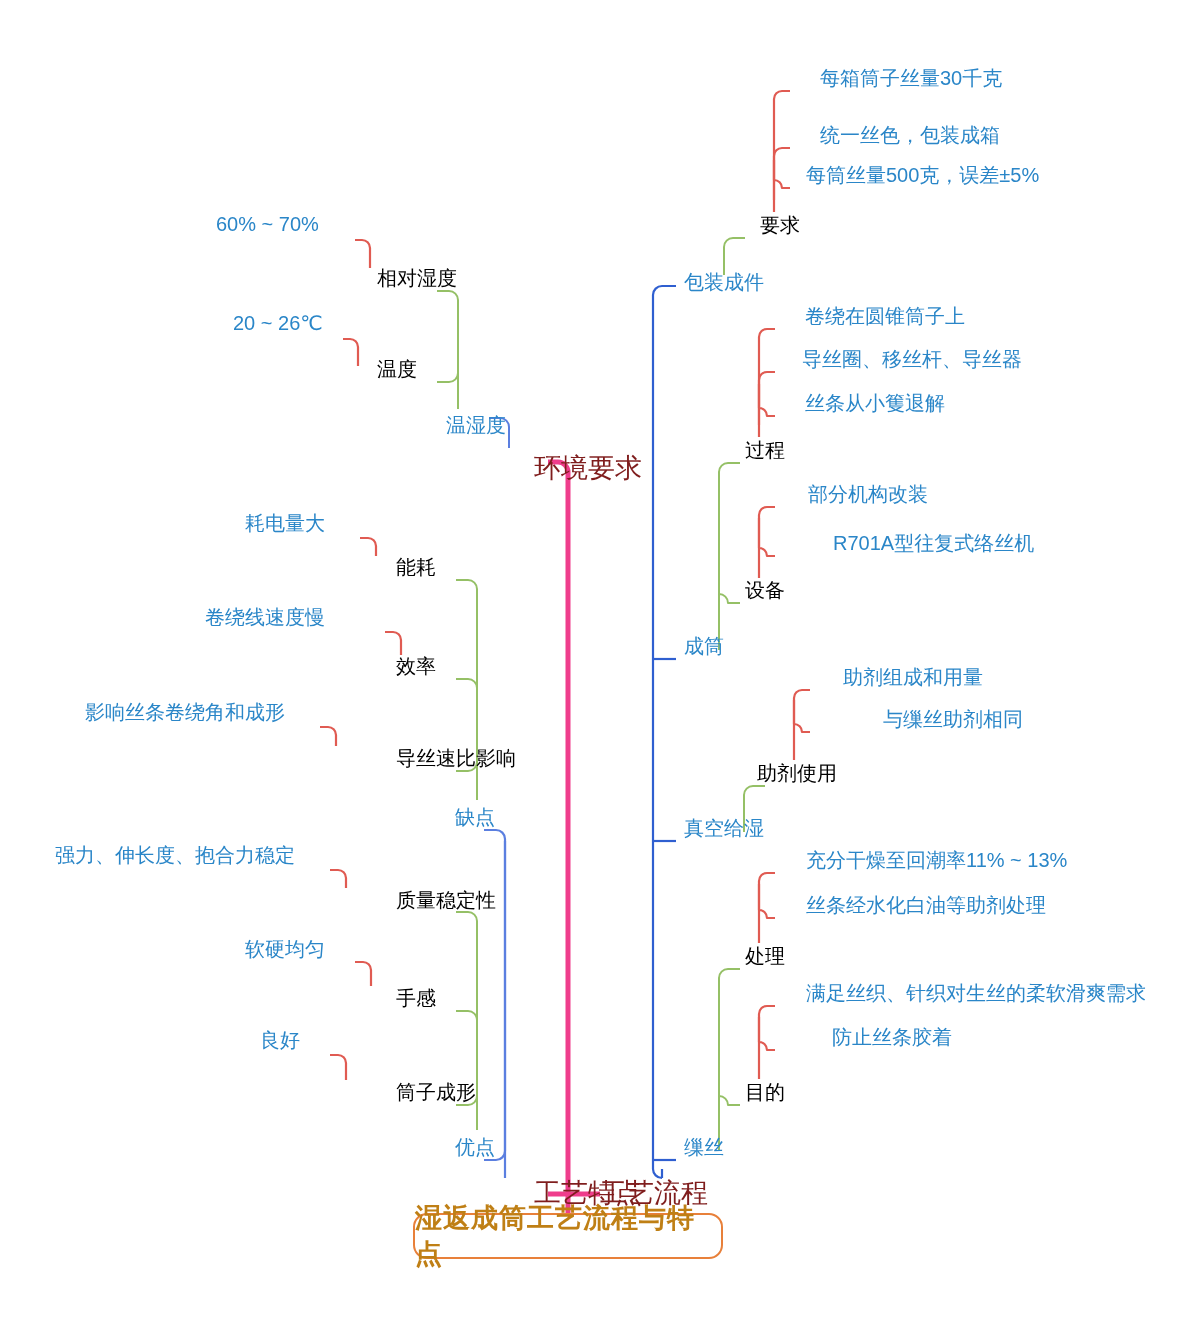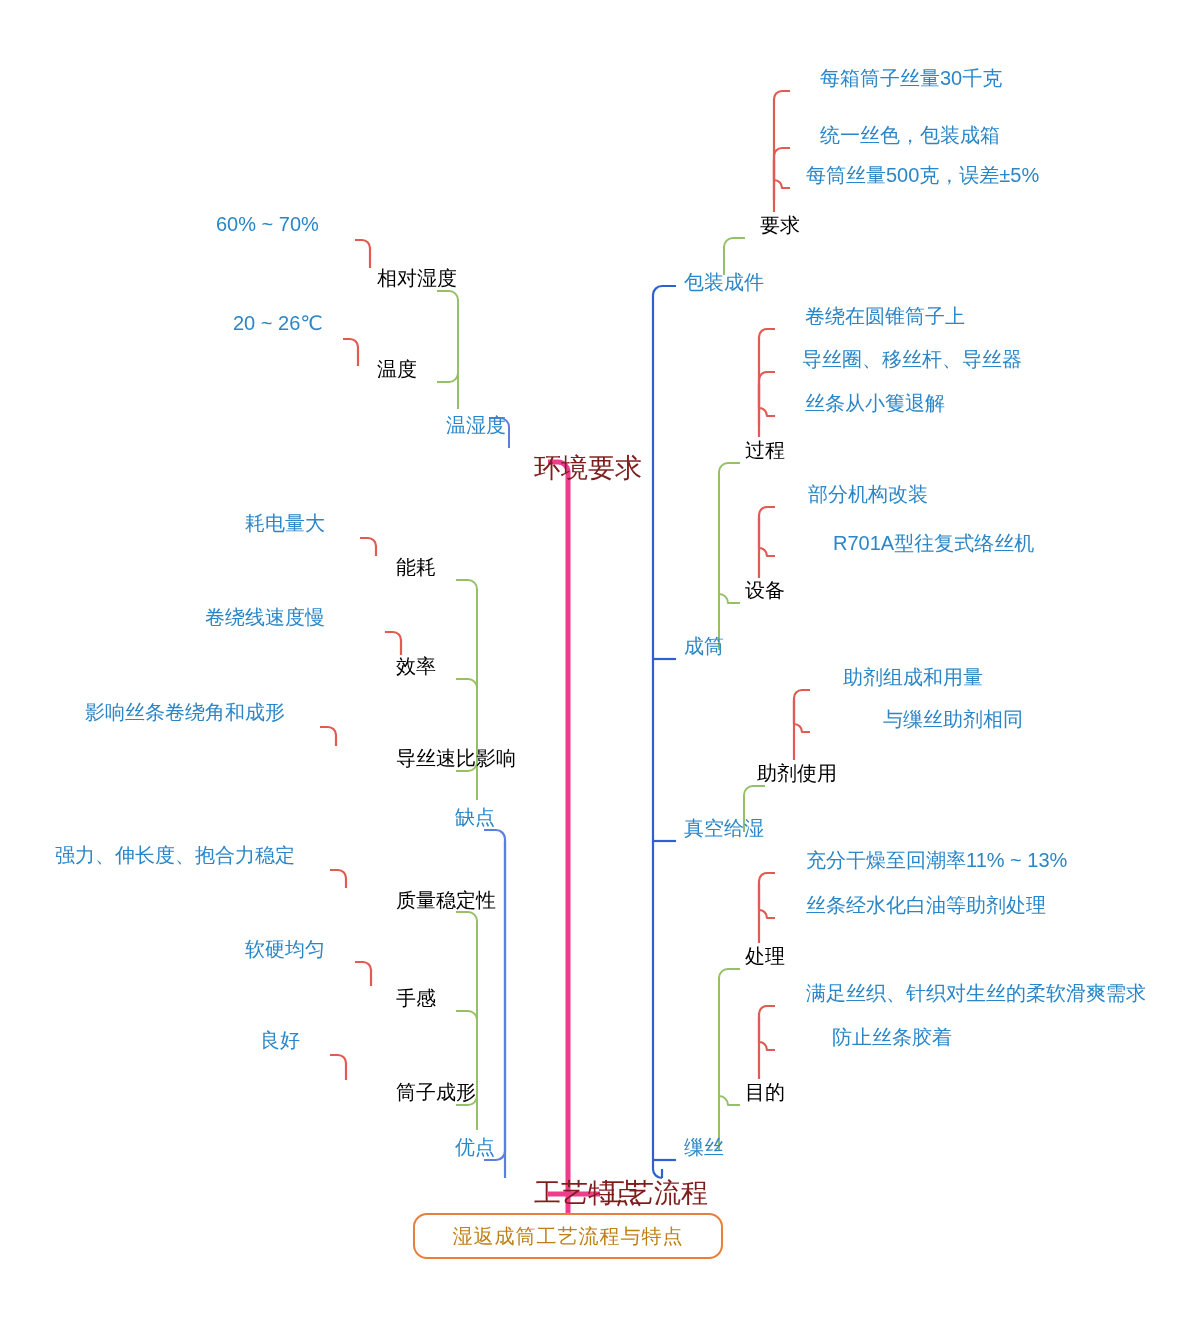--- a/index.html
+++ b/index.html
@@ -58,22 +58,22 @@
     box-sizing:border-box;
     border:2px solid #e8803a;
     border-radius:14px;
     background:#ffffff;
     display:flex;
     align-items:center;
     justify-content:center;
   }
   #root-node .lbl{
     color:#bf7f15;
-    font-size:20px;
-    font-weight:normal;
+    font-size:27px;
+    font-weight:bold;
     font-family:"Liberation Serif","DejaVu Serif",serif;
     letter-spacing:1px;
   }
 </style>
 </head>
 <body>
 
 <div id="map">
   <svg id="wires" xmlns="http://www.w3.org/2000/svg" viewBox="0 0 1200 1323">
     <defs>

